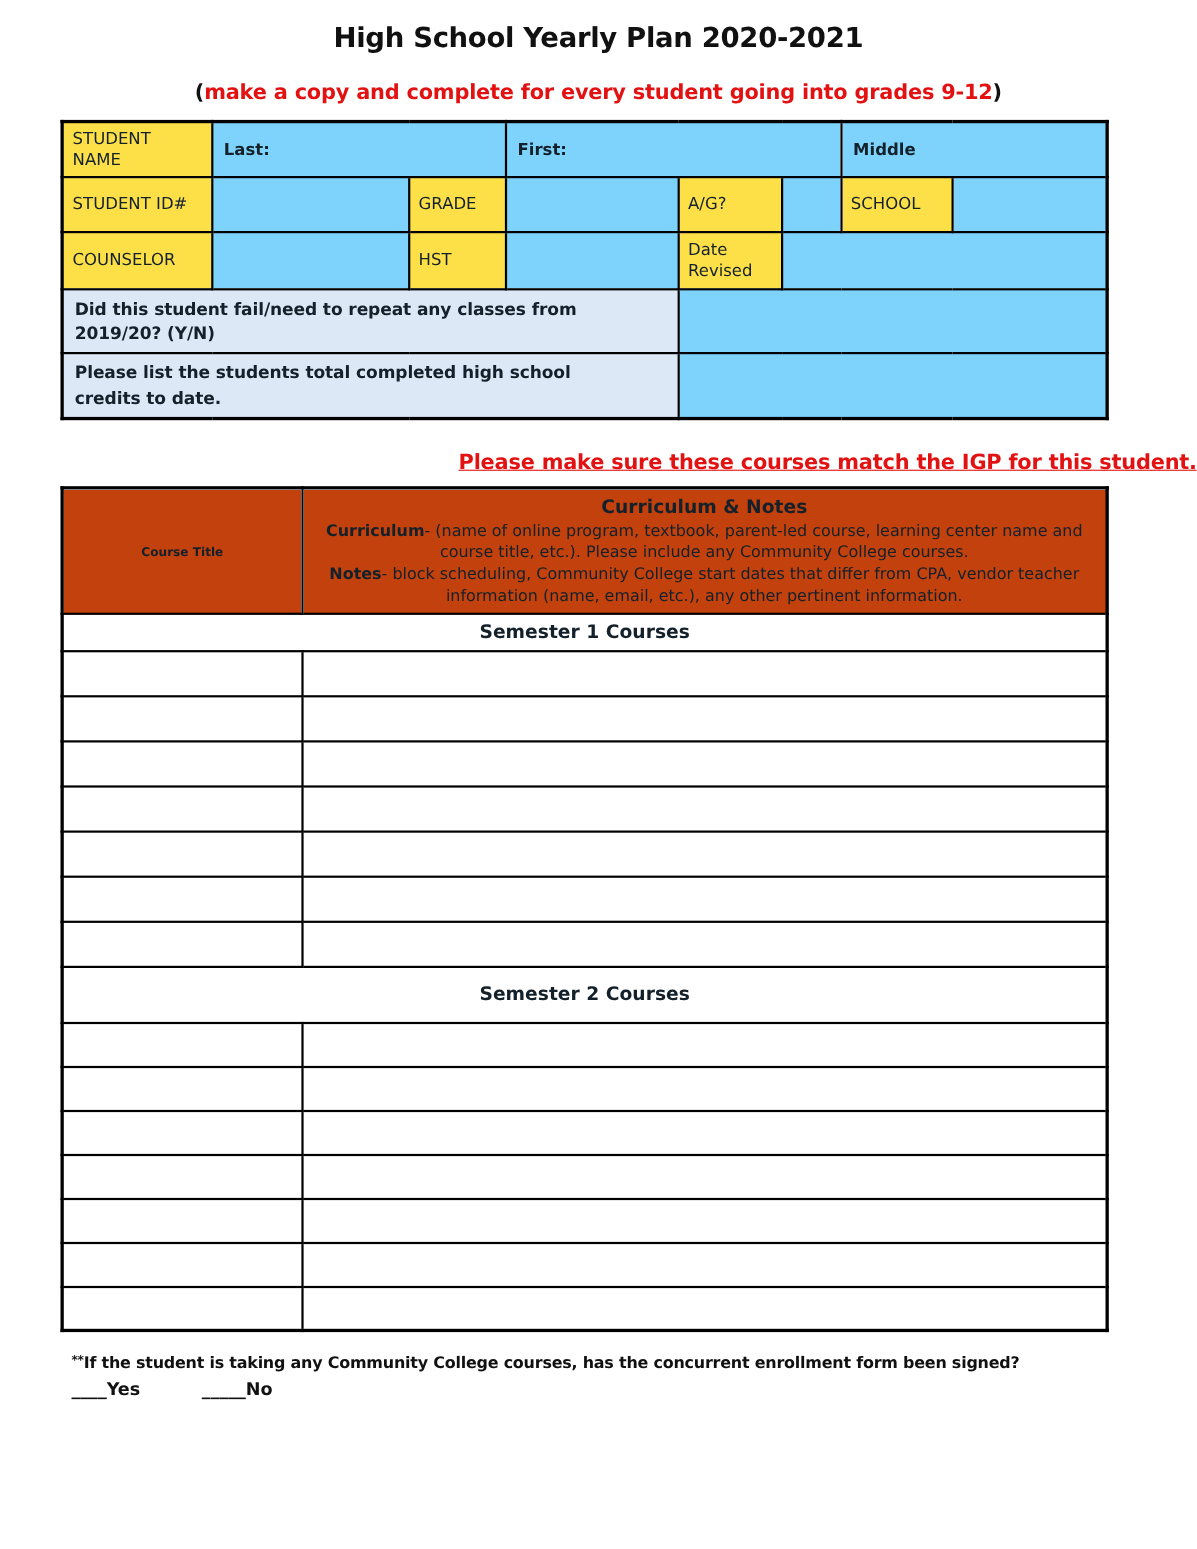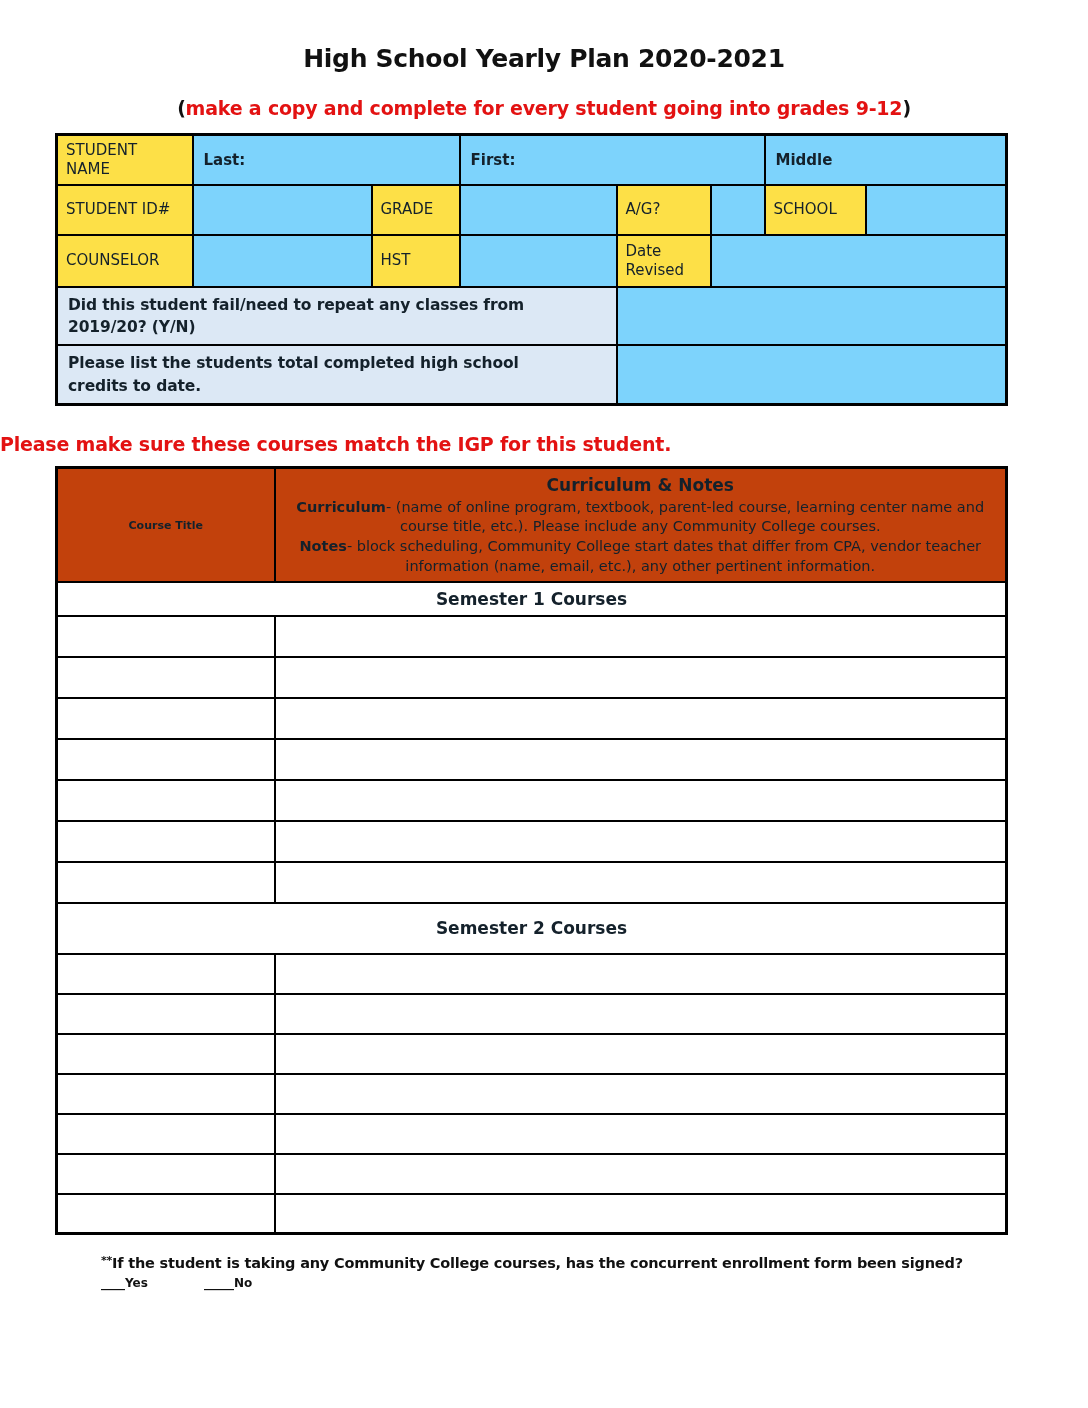--- a/index.html
+++ b/index.html
@@ -4,21 +4,21 @@
 <style>
   * { margin: 0; padding: 0; box-sizing: border-box; }
   html, body { background: #ffffff; }
   body {
     width: 1088px;
     height: 1408px;
     font-family: "DejaVu Sans", "Liberation Sans", sans-serif;
     color: #14212b;
     position: relative;
   }
-  .page { padding-top: 44px; }
+  .page { padding-top: 20px; }
 
   .doc-title {
     text-align: center;
     font-size: 25px;
     font-weight: bold;
     color: #111111;
     letter-spacing: -0.3px;
   }
   .doc-subtitle {
     text-align: center;
@@ -60,25 +60,26 @@
     padding: 6px 10px;
     line-height: 1.45;
     white-space: pre-line;
     letter-spacing: -0.1px;
   }
   tr.r50 { height: 50px; }
   tr.r52 { height: 52px; }
   tr.r54 { height: 54px; }
 
   .igp-note {
-    text-align: left;
+    text-align: right;
     margin-top: 27px;
     font-size: 19px;
     font-weight: bold;
     letter-spacing: -0.2px;
+    text-decoration: underline;
   }
 
   .course-table { margin-top: 11px; border: 3px solid #000; }
   .course-table td { border: 2px solid #000; vertical-align: middle; overflow: hidden; }
   tr.head-row { height: 114px; }
   .ct-head { background: #c2410c; }
   .course-title-h {
     text-align: center;
     font-weight: bold;
     font-size: 11px;
@@ -101,31 +102,31 @@
   tr.sem-row1 { height: 34px; }
   tr.sem-row2 { height: 51px; }
   .sem-cell {
     text-align: center;
     font-weight: bold;
     font-size: 17px;
   }
   tr.course-row1 { height: 41px; }
   tr.course-row2 { height: 40px; }
 
-  .footer-block { margin-left: 101px; margin-right: 25px; margin-top: 19px; }
+  .footer-block { margin-left: 65px; margin-right: 25px; margin-top: 19px; }
   .footer-q {
     font-weight: bold;
     font-size: 14.5px;
     letter-spacing: -0.2px;
     color: #111111;
   }
   .footer-asterisks { font-size: 11px; vertical-align: 4px; }
   .footer-yn {
     font-weight: bold;
-    font-size: 12px;
+    font-size: 16px;
     margin-top: 5px;
     color: #111111;
   }
   .yn-gap { display: inline-block; width: 56px; }
 </style>
 </head>
 <body>
 
 <div class="page">
 

